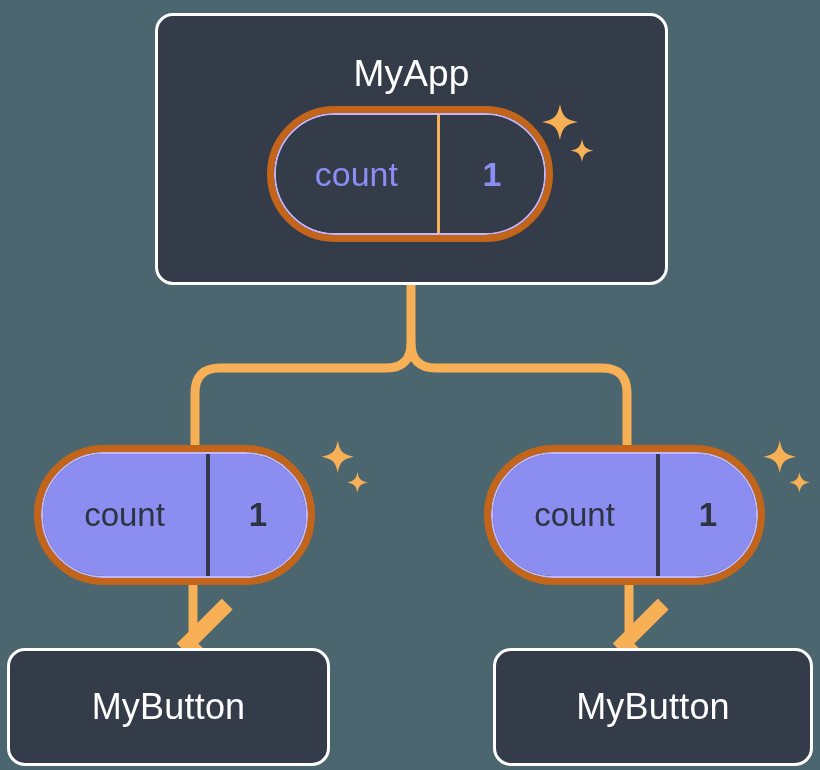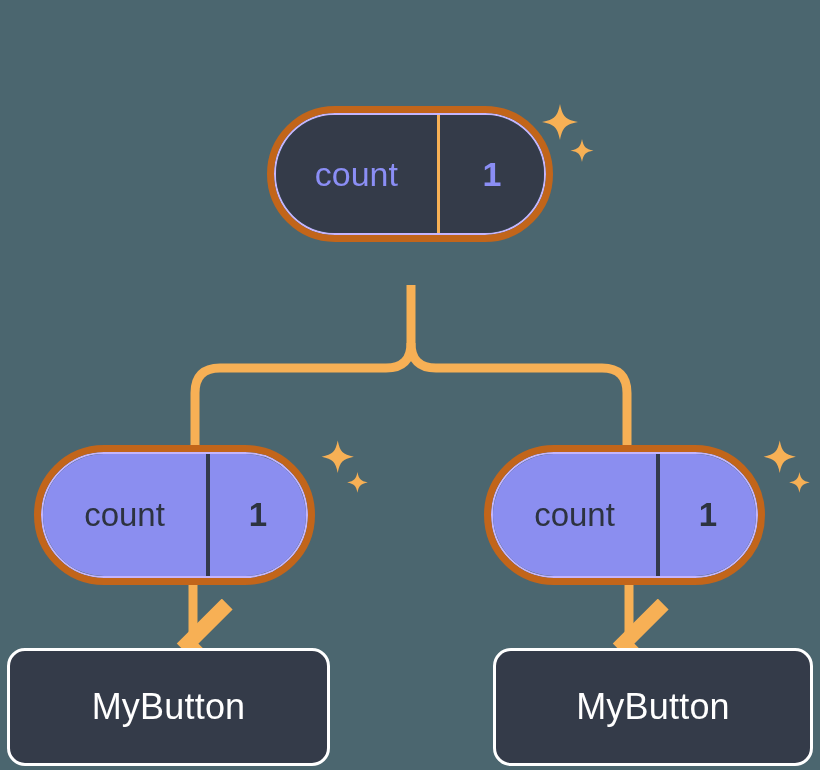--- a/index.html
+++ b/index.html
@@ -180,20 +180,23 @@
 
     <path d="M411,343 Q411,368 386,368 L220,368 Q195,368 195,393 L195,452" fill="none" stroke="#f7b055" stroke-width="9" stroke-linecap="butt" stroke-linejoin="round"></path>
 
     <path d="M411,343 Q411,368 436,368 L602,368 Q627,368 627,393 L627,452" fill="none" stroke="#f7b055" stroke-width="9" stroke-linecap="butt" stroke-linejoin="round"></path>
 
     <path d="M193,578 L193,640" fill="none" stroke="#f7b055" stroke-width="9" stroke-linecap="butt" marker-end="url(#arrowhead)"></path>
 
     <path d="M629,578 L629,640" fill="none" stroke="#f7b055" stroke-width="9" stroke-linecap="butt" marker-end="url(#arrowhead)"></path>
   </svg>
 
+  <div class="card" id="card-myapp">
+    <div class="card-title">MyApp</div>
+  </div>
 
   <div class="pill-wrap" id="pill-myapp-wrap">
     <div class="pill" id="pill-myapp">
       <div class="pill-key">count</div>
       <div class="pill-val">1</div>
     </div>
   </div>
 
   <div class="sparkle-group" id="sparkle-myapp">
     <svg width="58" height="70" viewBox="0 0 58 70" xmlns="http://www.w3.org/2000/svg">

